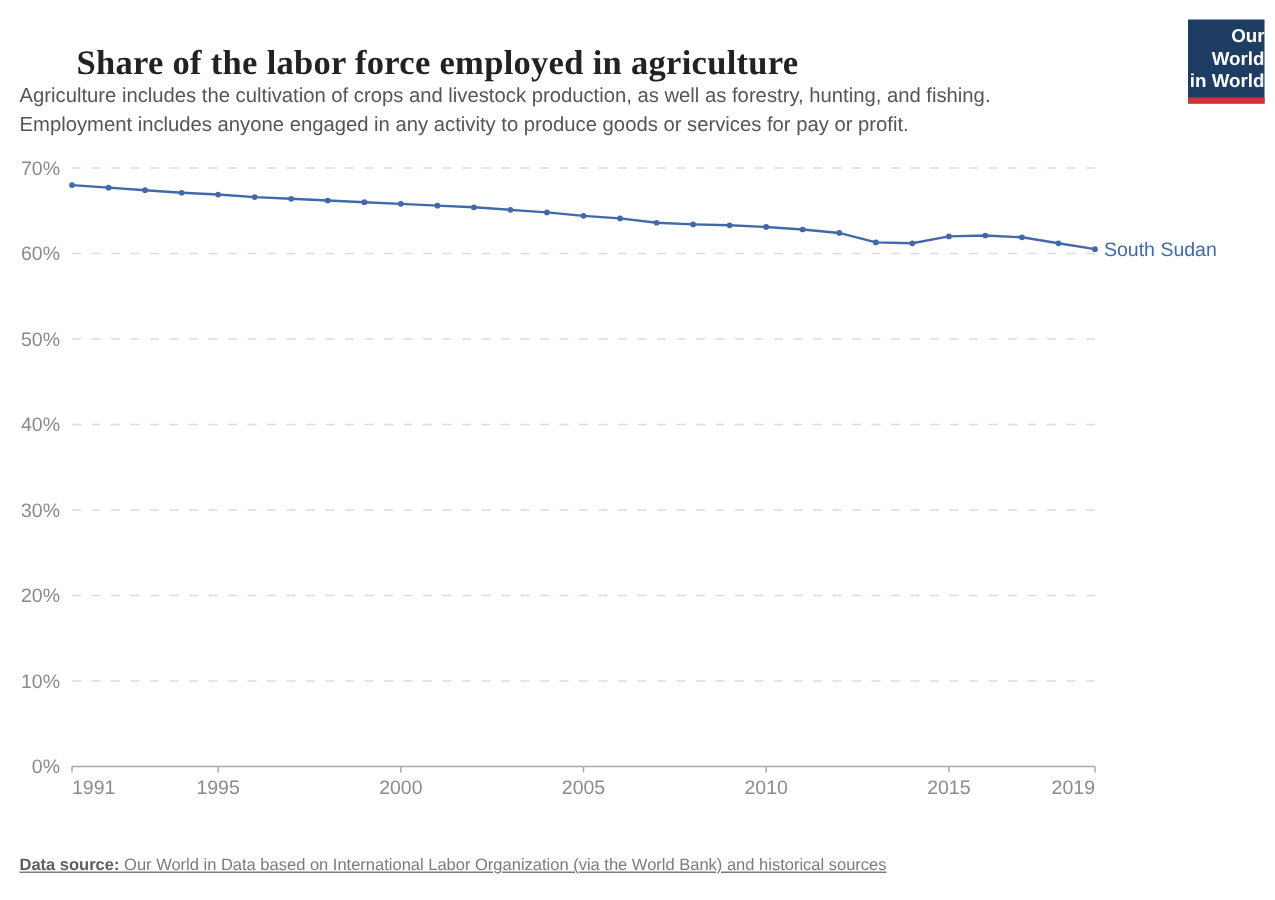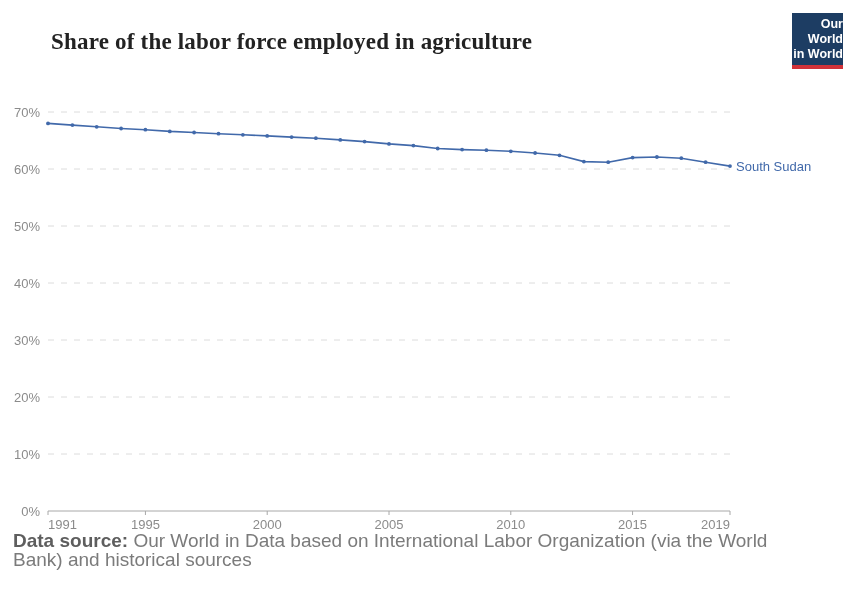--- a/index.html
+++ b/index.html
@@ -19,31 +19,33 @@
   .owid-logo{
     position:absolute;right:7px;top:13px;width:51px;
     background:#1d3d63;border-bottom:4px solid #d13239;
     text-align:right;padding:4px 0 3px 0;
   }
   .owid-logo span{
     display:block;color:#ffffff;font-weight:700;font-size:12.5px;line-height:15px;
   }
   .chart-svg{position:absolute;left:0;top:0;width:850px;height:600px;}
   .footer{
-    position:absolute;left:13px;top:531px;width:780px;
-    font-size:19px;line-height:19px;color:#7b7b7b;
+    position:absolute;left:13px;top:568px;width:780px;
+    font-size:11px;line-height:19px;color:#7b7b7b;text-decoration:underline;
   }
   .footer .ds-label{font-weight:700;color:#5e5e5e;}
 </style>
 </head>
 <body>
 
 <h1 class="page-title">Share of the labor force employed in agriculture</h1>
 
 <div class="page-subtitle">
+  <div>Agriculture includes the cultivation of crops and livestock production, as well as forestry, hunting, and fishing.</div>
+  <div>Employment includes anyone engaged in any activity to produce goods or services for pay or profit.</div>
 </div>
 
 <div class="owid-logo">
   <span>Our World</span>
   <span>in World</span>
 </div>
 
 <svg class="chart-svg" id="chart" viewBox="0 0 850 600" xmlns="http://www.w3.org/2000/svg">
     <line x1="48" y1="511" x2="730" y2="511" stroke="#a8a8a8" stroke-width="1"></line>
     <text x="40" y="515.5" text-anchor="end" fill="#8b8b8b" font-size="13px">0%</text>

